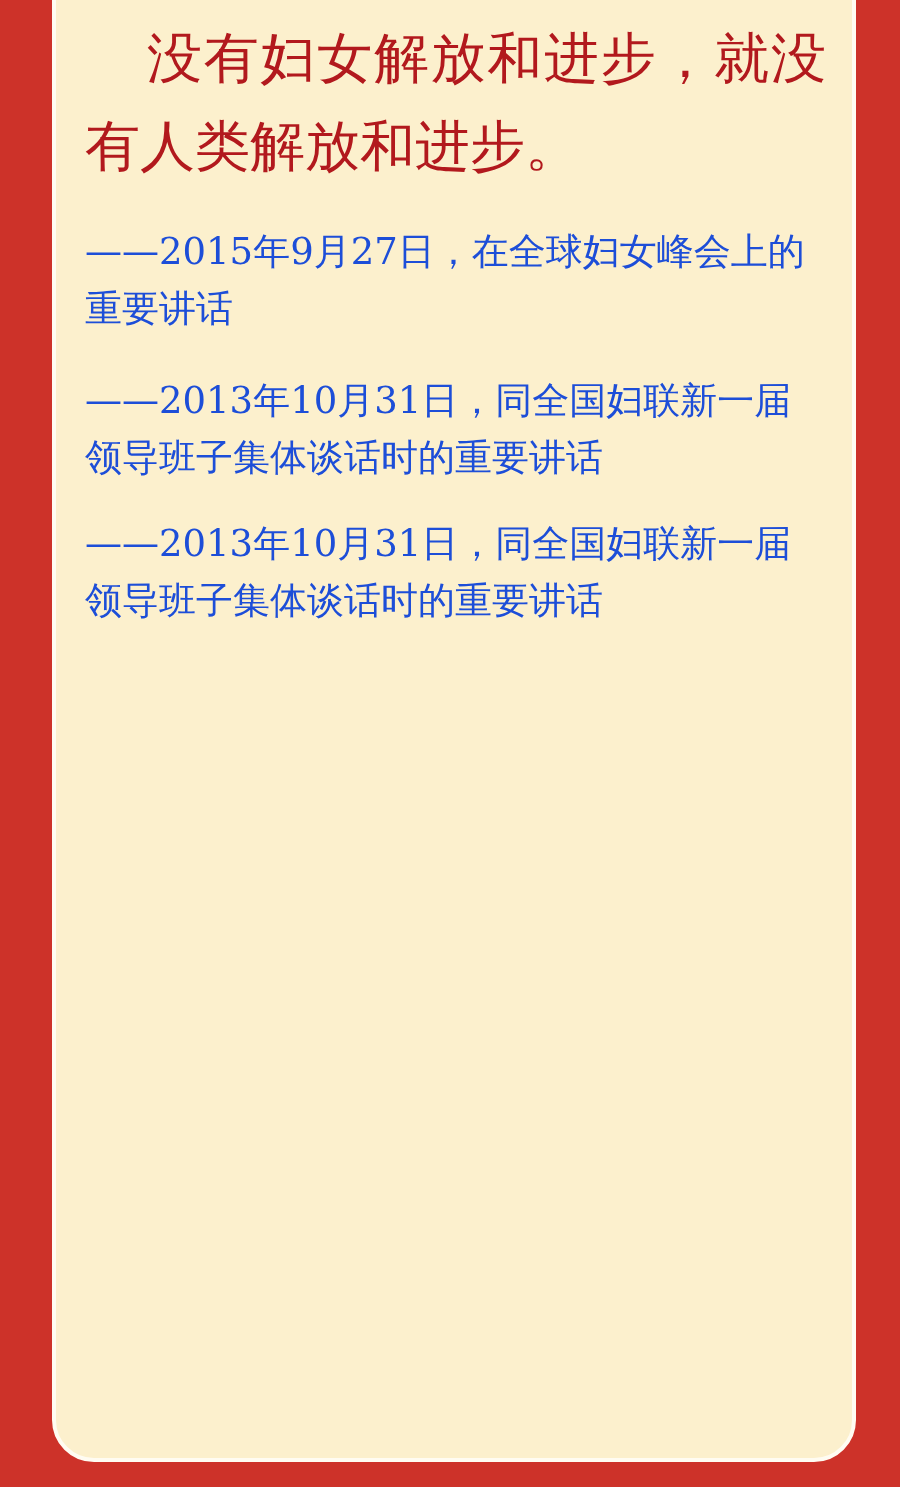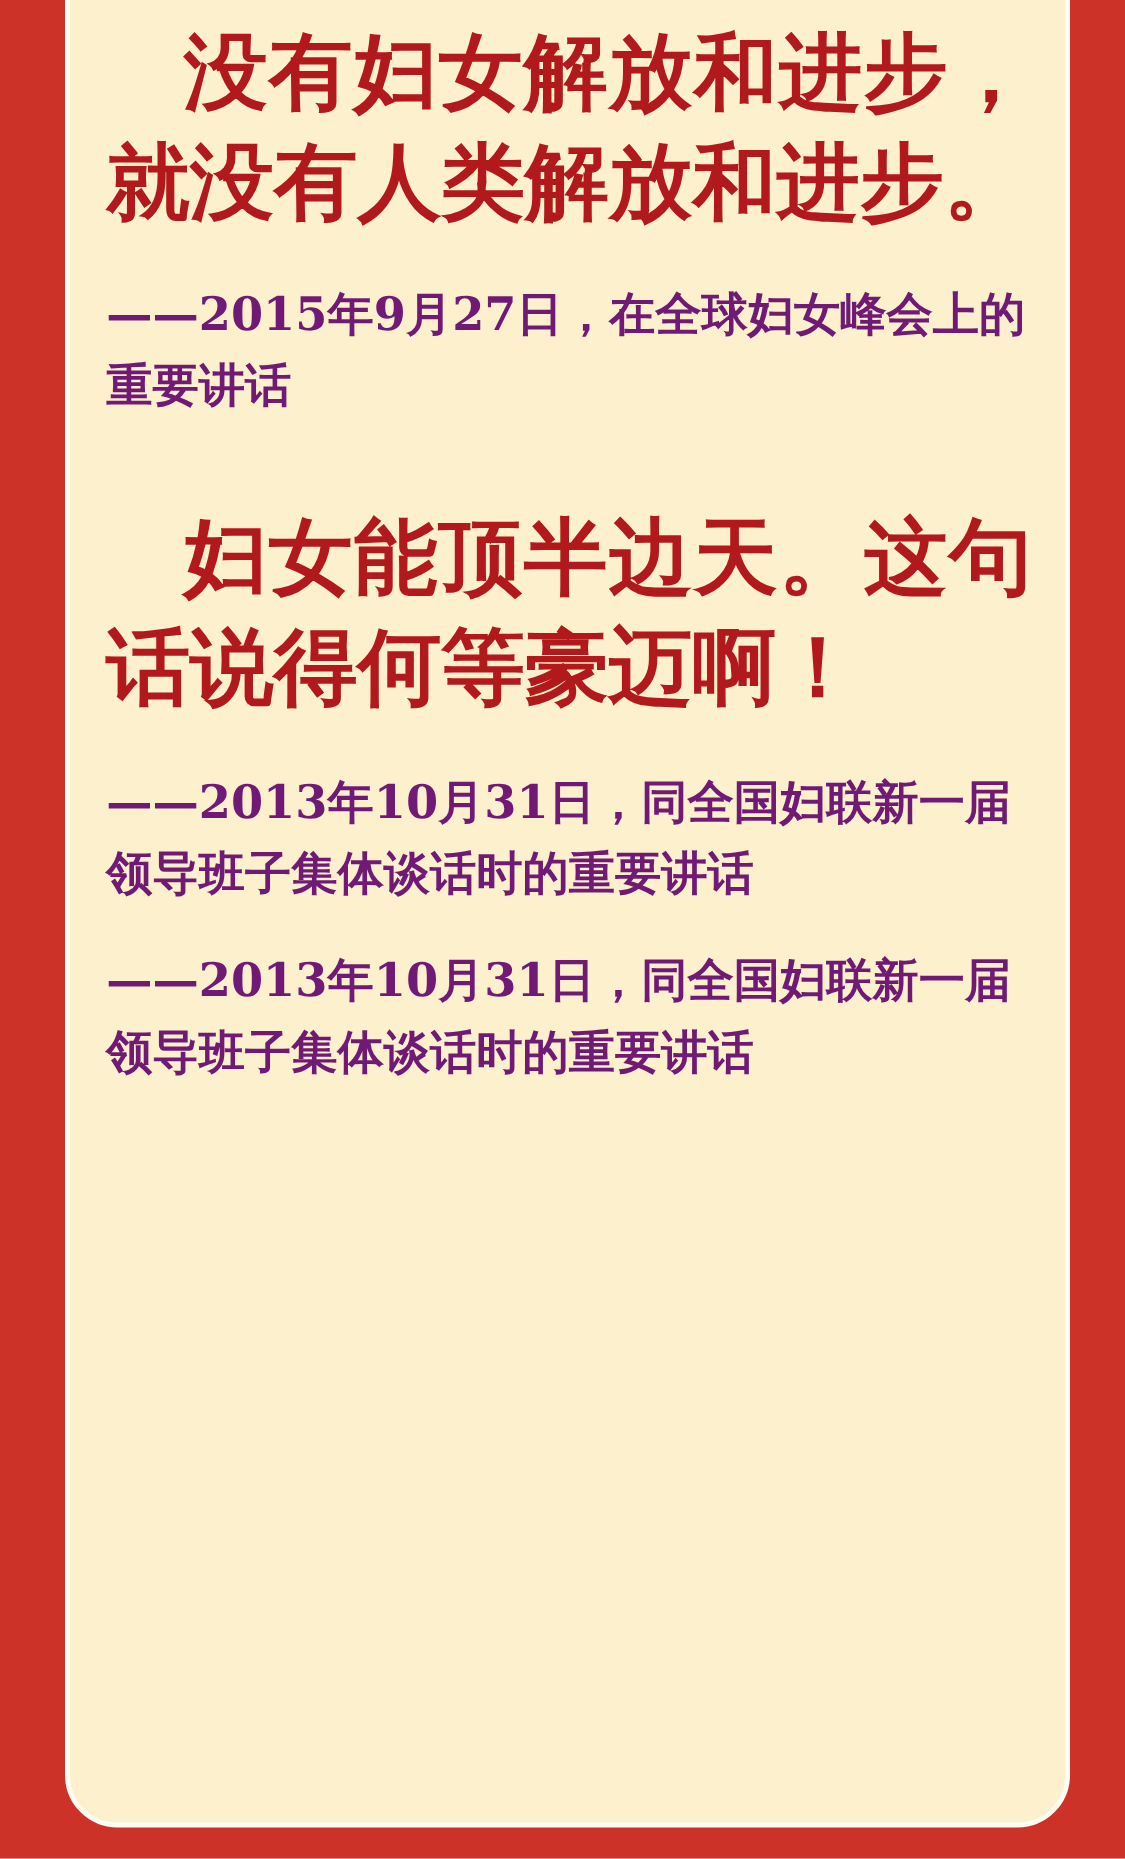--- a/index.html
+++ b/index.html
@@ -22,52 +22,51 @@
     height: 1534px;
     background: #fcf0cd;
     border: 4px solid #fffcf2;
     border-radius: 42px;
     box-sizing: content-box;
   }
   .panel-content {
     padding: 90px 26px 0 29px;
   }
   .quote {
-    font-size: 67px;
+    font-size: 55px;
     line-height: 88px;
-    font-weight: bold;
+    font-weight: normal;
     color: #b2191d;
     text-indent: 62px;
     text-align: justify;
     margin: 0;
   }
   .attribution {
     font-size: 37px;
     line-height: 57px;
-    font-weight: bold;
-    color: #701a75;
+    font-weight: normal;
+    color: #1d4ed8;
     text-align: left;
     margin: 0;
   }
   .attr-1 { margin-top: 33px; }
   .quote-2 { margin-top: 65px; }
   .attr-2 { margin-top: 35px; }
   .quote-3 { margin-top: 59px; }
   .attr-3 { margin-top: 29px; }
 </style>
 </head>
 <body>
 
 <div class="poster">
   <div class="panel">
     <div class="panel-content">
 
       <p class="quote quote-1">没有妇女解放和进步，就没有人类解放和进步。</p>
       <p class="attribution attr-1">——2015年9月27日，在全球妇女峰会上的重要讲话</p>
 
-      <p class="quote quote-2">妇女能顶半边天。这句话说得何等豪迈啊！</p>
       <p class="attribution attr-2">——2013年10月31日，同全国妇联新一届领导班子集体谈话时的重要讲话</p>
 
       <p class="attribution attr-3">——2013年10月31日，同全国妇联新一届领导班子集体谈话时的重要讲话</p>
 
     </div>
   </div>
 </div>
 
 </body></html>

